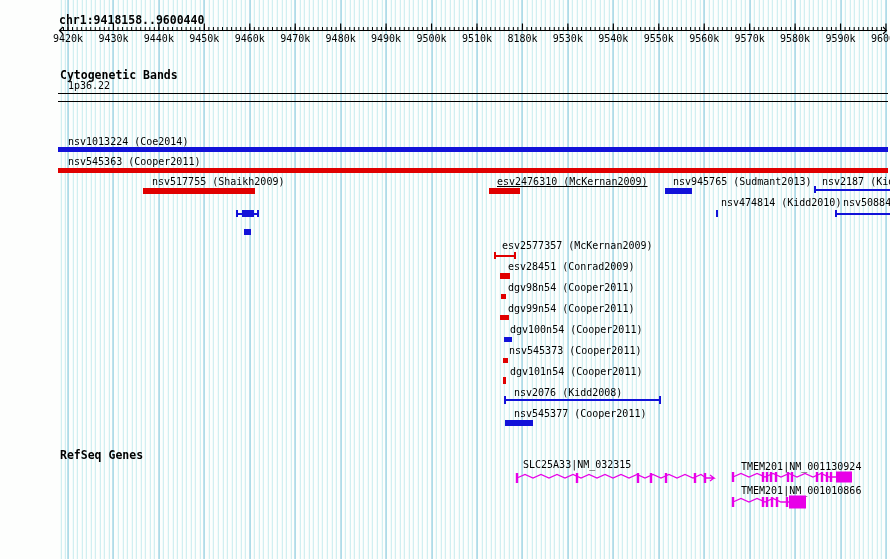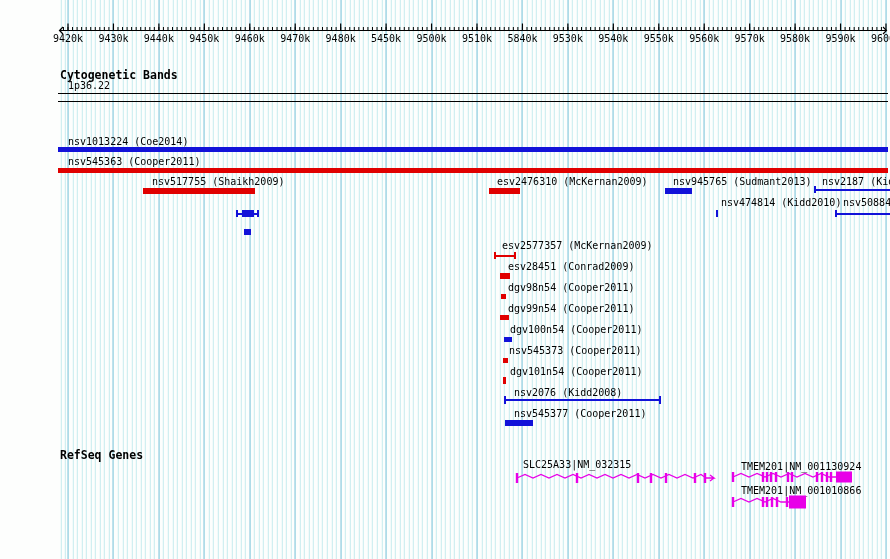--- a/index.html
+++ b/index.html
@@ -25,20 +25,21 @@
   #tracks{position:absolute;left:0;top:0;width:890px;height:559px;}
   #genes-svg{position:absolute;left:0;top:0;}
   .hline{position:absolute;left:0;right:0;top:50%;height:2px;margin-top:-1px;}
 </style>
 </head>
 <body>
 
 <div class="page">
   <div class="stripes"></div>
 
+  <div class="region-title">chr1:9418158..9600440</div>
 
   <svg id="ruler-svg" width="890" height="50">
       <line x1="59.5" y1="30.5" x2="886.5" y2="30.5" stroke="#000000" stroke-width="1.2"></line>
       <polyline points="63,27 59.5,30.5 63,34" fill="none" stroke="#000000" stroke-width="1.2"></polyline>
       <polyline points="883,27 886.5,30.5 883,34" fill="none" stroke="#000000" stroke-width="1.2"></polyline>
       <line x1="68" y1="23.5" x2="68" y2="30.5" stroke="#000000" stroke-width="1.2"></line>
       <line x1="113.444" y1="23.5" x2="113.444" y2="30.5" stroke="#000000" stroke-width="1.2"></line>
       <line x1="158.888" y1="23.5" x2="158.888" y2="30.5" stroke="#000000" stroke-width="1.2"></line>
       <line x1="204.332" y1="23.5" x2="204.332" y2="30.5" stroke="#000000" stroke-width="1.2"></line>
       <line x1="249.776" y1="23.5" x2="249.776" y2="30.5" stroke="#000000" stroke-width="1.2"></line>
@@ -239,24 +240,24 @@
       <line x1="881.4475999999993" y1="27" x2="881.4475999999993" y2="30.5" stroke="#000000" stroke-width="1"></line>
     </svg>
   <div id="ruler-labels">
       <div class="tick-label" style="left: 51px;">9420k</div>
       <div class="tick-label" style="left: 96.444px;">9430k</div>
       <div class="tick-label" style="left: 141.888px;">9440k</div>
       <div class="tick-label" style="left: 187.332px;">9450k</div>
       <div class="tick-label" style="left: 232.776px;">9460k</div>
       <div class="tick-label" style="left: 278.22px;">9470k</div>
       <div class="tick-label" style="left: 323.664px;">9480k</div>
-      <div class="tick-label" style="left: 369.108px;">5450k</div>
+      <div class="tick-label" style="left: 369.108px;">9490k</div>
       <div class="tick-label" style="left: 414.552px;">9500k</div>
       <div class="tick-label" style="left: 459.996px;">9510k</div>
-      <div class="tick-label" style="left: 505.44px;">5840k</div>
+      <div class="tick-label" style="left: 505.44px;">8180k</div>
       <div class="tick-label" style="left: 550.884px;">9530k</div>
       <div class="tick-label" style="left: 596.328px;">9540k</div>
       <div class="tick-label" style="left: 641.772px;">9550k</div>
       <div class="tick-label" style="left: 687.216px;">9560k</div>
       <div class="tick-label" style="left: 732.66px;">9570k</div>
       <div class="tick-label" style="left: 778.104px;">9580k</div>
       <div class="tick-label" style="left: 823.548px;">9590k</div>
       <div class="tick-label" style="left: 868.992px;">9600k</div>
     </div>
 
@@ -265,21 +266,21 @@
   <div class="band-box"></div>
 
 
   <div id="tracks">
       <div class="flabel" style="position: absolute; left: 60px; top: 136px;">nsv1013224 (Coe2014)</div>
       <div style="position: absolute; left: 58px; top: 147px; width: 830px; height: 5px; background: rgb(18, 18, 217);"></div>
       <div class="flabel" style="position: absolute; left: 60px; top: 156px;">nsv545363 (Cooper2011)</div>
       <div style="position: absolute; left: 58px; top: 168px; width: 830px; height: 5px; background: rgb(224, 0, 0);"></div>
       <div class="flabel" style="position: absolute; left: 144px; top: 176px;">nsv517755 (Shaikh2009)</div>
       <div style="position: absolute; left: 143px; top: 188px; width: 112px; height: 6px; background: rgb(224, 0, 0);"></div>
-      <div class="flabel" style="position: absolute; left: 489px; top: 176px;">esv2476310 (McKernan2009)</div>
+      <div class="flabel" style="position: absolute; left: 489px; top: 176px; text-decoration: underline;">esv2476310 (McKernan2009)</div>
       <div style="position: absolute; left: 489px; top: 188px; width: 31px; height: 6px; background: rgb(224, 0, 0);"></div>
       <div class="flabel" style="position: absolute; left: 665px; top: 176px;">nsv945765 (Sudmant2013)</div>
       <div style="position: absolute; left: 665px; top: 188px; width: 27px; height: 6px; background: rgb(18, 18, 217);"></div>
       <div class="flabel" style="position: absolute; left: 814px; top: 176px;">nsv2187 (Kidd</div>
       <div style="position: absolute; left: 814px; top: 186px; width: 74px; height: 7px; border-left: 2px solid rgb(18, 18, 217);">
         <div class="hline" style="background: rgb(18, 18, 217);"></div>
       </div>
       <div style="position: absolute; left: 236px; top: 210px; width: 19px; height: 7px; border-left: 2px solid rgb(18, 18, 217); border-right: 2px solid rgb(18, 18, 217);">
         <div class="hline" style="background: rgb(18, 18, 217);"></div>
         <div style="position: absolute; top: 0px; bottom: 0px; left: 4px; width: 12px; background: rgb(18, 18, 217);"></div>

